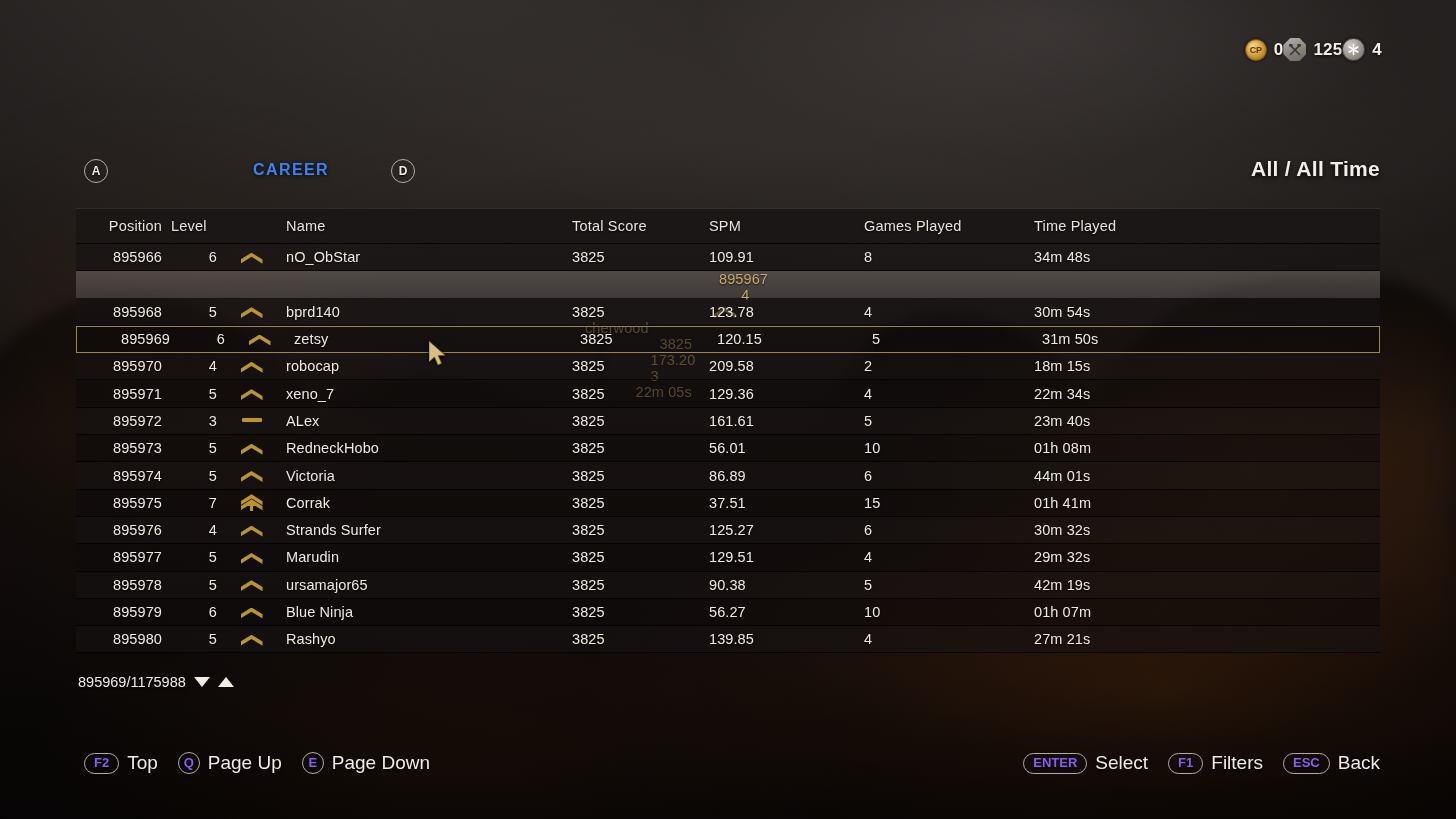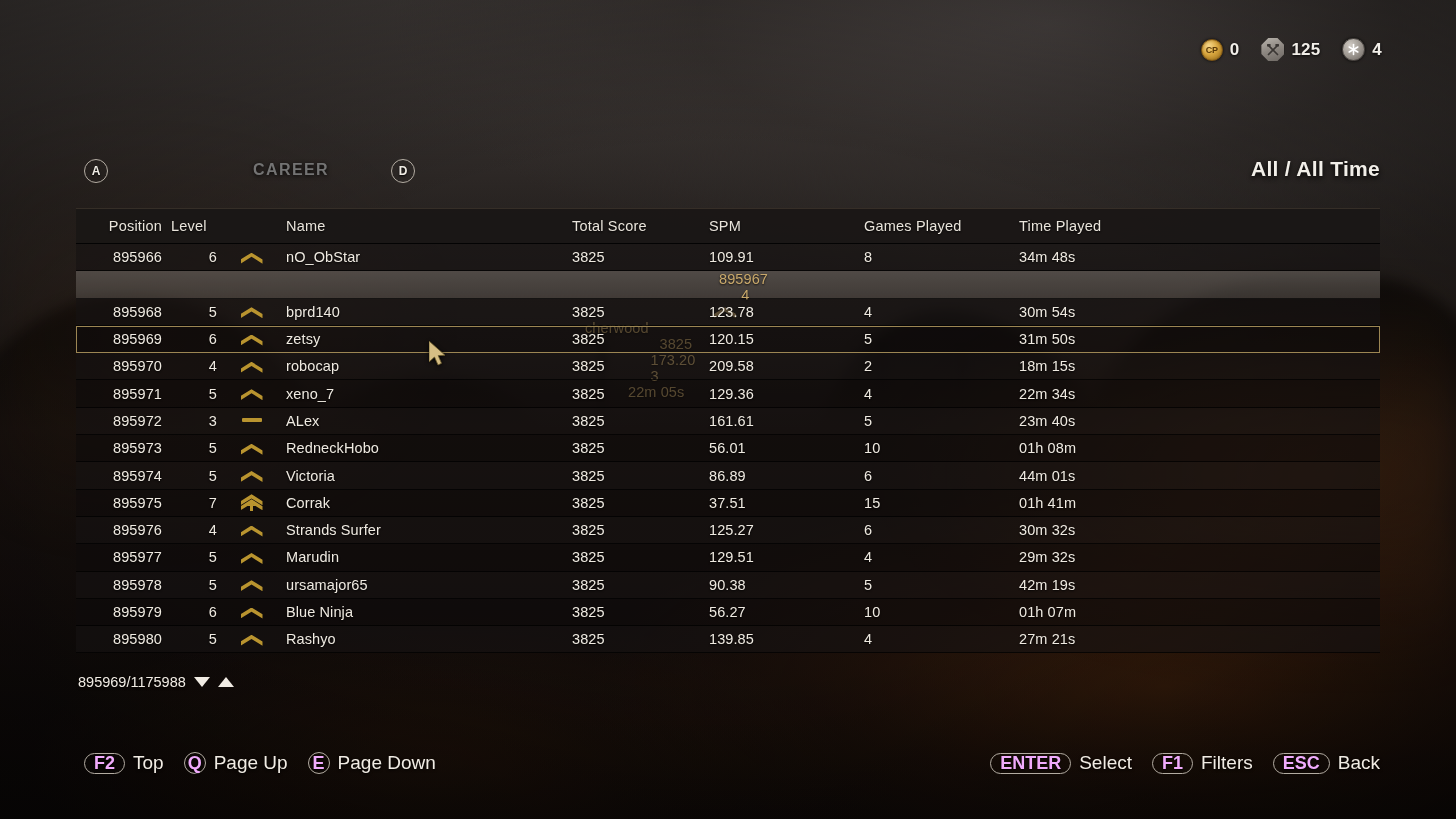--- a/index.html
+++ b/index.html
@@ -50,21 +50,21 @@
   }
   .overlay-dark {
     position:absolute; inset:0;
     background:linear-gradient(180deg, rgba(8,6,5,0.30) 0%, rgba(8,6,5,0.48) 25%, rgba(8,6,5,0.42) 70%, rgba(8,6,5,0.72) 100%);
   }
 
   
   #ui { position:absolute; inset:0; z-index:5; }
 
   
-  .hud { position:absolute; right:74px; top:38px; display:flex; align-items:center; gap:22px; }
+  .hud { position:absolute; right:74px; top:38px; display:flex; align-items:center; }
   .hud-item { display:flex; align-items:center; gap:7px; }
   .hud-val { color:#f2efe9; font-size:17px; font-weight:700; letter-spacing:.2px;
              text-shadow:0 1px 3px rgba(0,0,0,.9); }
 
   .coin-cp {
     width:22px; height:22px; border-radius:50%;
     background:radial-gradient(circle at 34% 28%, #f6d88a 0%, #d9a73f 45%, #9c6f1c 100%);
     border:1.5px solid #7d5513;
     display:flex; align-items:center; justify-content:center;
     box-shadow:0 0 3px rgba(0,0,0,.8), inset 0 0 3px rgba(120,80,10,.6);
@@ -98,21 +98,21 @@
   .keycirc {
     position:absolute; width:24px; height:24px; border-radius:50%;
     border:1.6px solid #b3aca2; display:flex; align-items:center; justify-content:center;
     color:#f0ece5; font-size:12px; font-weight:700;
     text-shadow:0 1px 2px rgba(0,0,0,.9);
   }
   .kc-a { left:8px;  top:2px; }
   .kc-d { left:315px; top:2px; }
   .tab-label {
     position:absolute; left:110px; top:4px; width:210px; text-align:center;
-    font-size:16px; font-weight:700; letter-spacing:1.4px; color:#737373;
+    font-size:16px; font-weight:700; letter-spacing:1.4px; color:#3b82f6;
     text-shadow:0 1px 4px rgba(0,0,0,.9);
   }
   .filter-label {
     position:absolute; right:0; top:0;
     font-size:21px; font-weight:700; color:#f2efe9; letter-spacing:.3px;
     text-shadow:0 2px 5px rgba(0,0,0,.95);
   }
 
   
   .tablewrap { position:absolute; left:76px; top:208px; width:1304px; }
@@ -140,31 +140,32 @@
     background:linear-gradient(180deg, rgba(106,100,95,0.62) 0%, rgba(86,80,75,0.58) 100%);
     flex-direction:column;
   }
   .trow.highlight .cell { color:#c9a96b; text-shadow:0 1px 2px rgba(0,0,0,.8); }
 
   
   .trow.selected {
     outline:1.5px solid #9c8653;
     outline-offset:-1px;
     z-index:3;
+    padding-left:8px;
   }
 
   .cell { flex:none; padding-right:6px; }
   .c-pos   { width:92px;  padding-left:9px;text-align:right; }
   .c-lvl   { width:55px;  text-align:right; }
   .c-rank  { width:63px;  display:flex; align-items:center; justify-content:center; }
   .c-name  { width:286px; }
   .c-score { width:137px; }
   .c-spm   { width:155px; }
   .c-games { width:155px; }
-  .c-time  { width:200px; }
+  .c-time  { width:200px;margin-left:15px; }
   .thead .c-lvl { text-align:left; padding-left:3px; }
 
   
   .ins { width:26px; height:17px; position:relative; }
   .ins .bar {
     position:absolute; left:3px; top:6px; width:20px; height:3.5px;
     background:#b9942f; border-radius:1px;
   }
   .ins .chev, .ins .chev2 {
     position:absolute; left:2px; width:22px; height:11px;
@@ -202,21 +203,21 @@
 
   
   .footer { position:absolute; left:0; right:0; top:752px; height:30px; }
   .foot-left  { position:absolute; left:84px;  display:flex; align-items:center; gap:20px; }
   .foot-right { position:absolute; right:76px; display:flex; align-items:center; gap:20px; }
   .hint { display:flex; align-items:center; gap:8px; }
   .hint-label { color:#f1ece4; font-size:19px; font-weight:400;
                 text-shadow:0 1px 3px rgba(0,0,0,.95); }
   .keycap {
     border:1.5px solid #b3aca2; border-radius:11px;
-    padding:1px 9px 2px; color:#f0abfc; font-size:18px; font-weight:700;
+    padding:1px 9px 2px; color:#8b5cf6; font-size:13px; font-weight:700;
     line-height:16px; text-shadow:0 1px 2px rgba(0,0,0,.9);
   }
   .keycap.round {
     border-radius:50%; width:22px; height:22px; padding:0;
     display:flex; align-items:center; justify-content:center;
   }
 
   
   .cursor { position:absolute; left:429px; top:341px; z-index:9; filter:drop-shadow(0 1px 2px rgba(0,0,0,.9)); }
 </style>

